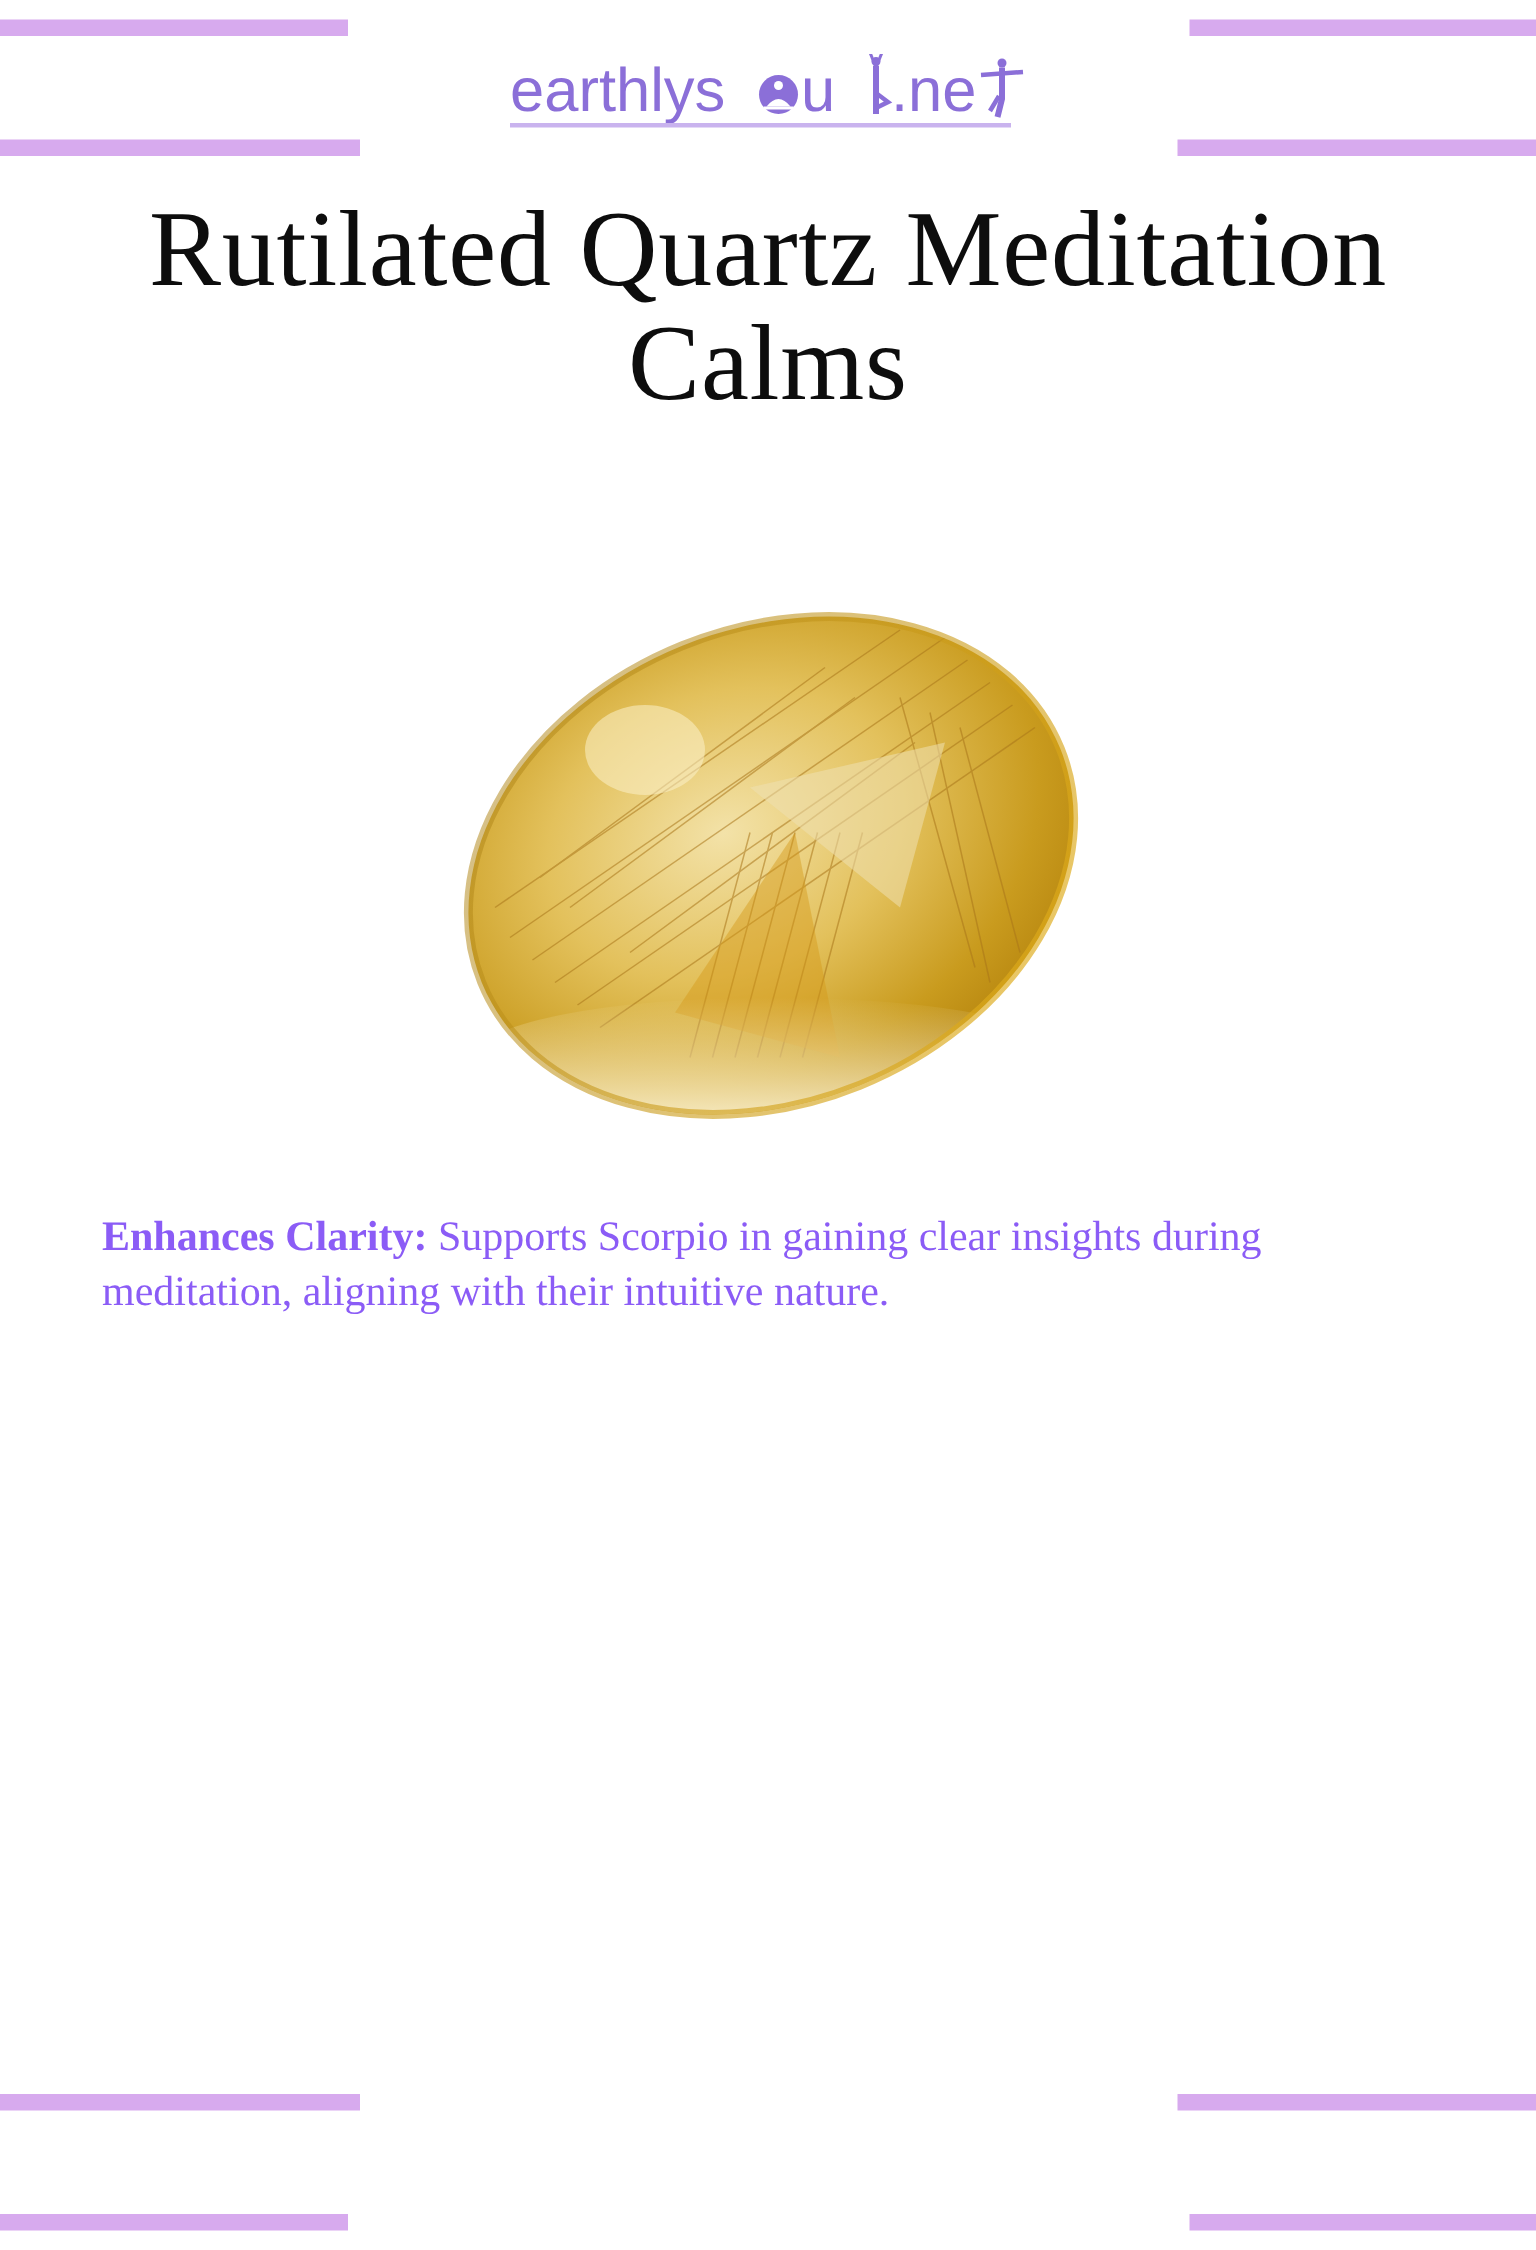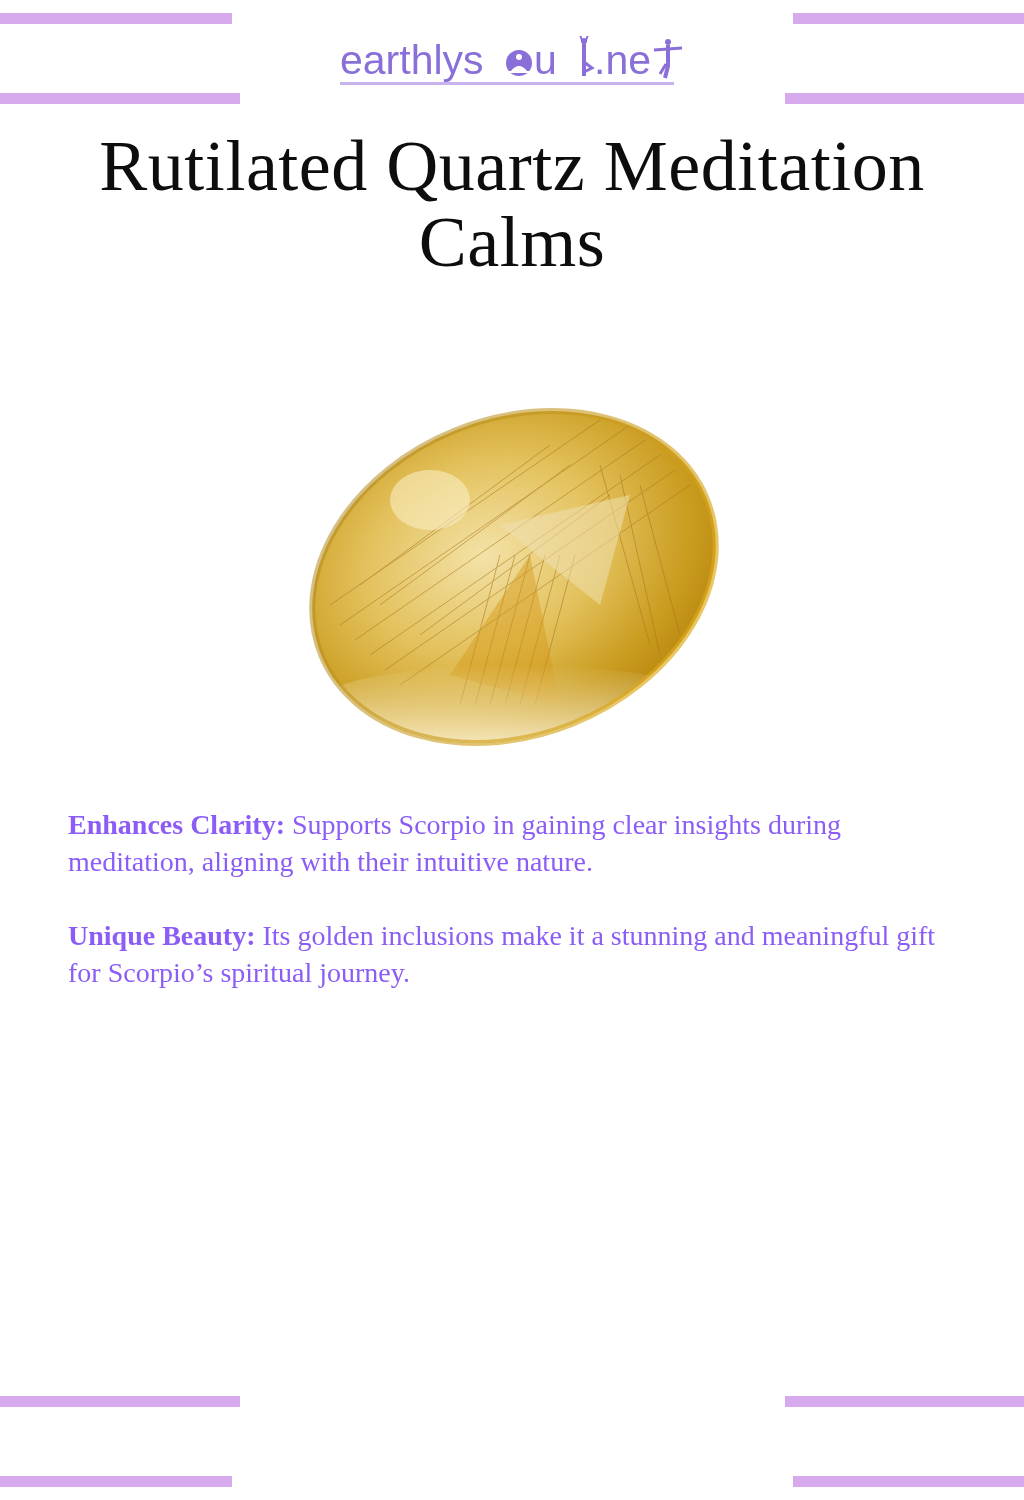--- a/index.html
+++ b/index.html
@@ -128,17 +128,13 @@
     </g>
     <ellipse cx="214" cy="172" rx="208" ry="158" transform="rotate(-22 214 172)" fill="none" stroke="url(#rimShade)" stroke-width="6"></ellipse>
   </svg>
 </div>
 
 <div class="content">
   <p class="para">
     <span class="lead">Enhances Clarity:</span>
     <span>Supports Scorpio in gaining clear insights during meditation, aligning with their intuitive nature.</span>
   </p>
-  <p class="para">
-    <span class="lead">Unique Beauty:</span>
-    <span>Its golden inclusions make it a stunning and meaningful gift for Scorpio’s spiritual journey.</span>
-  </p>
 </div>
 
 </body></html>

